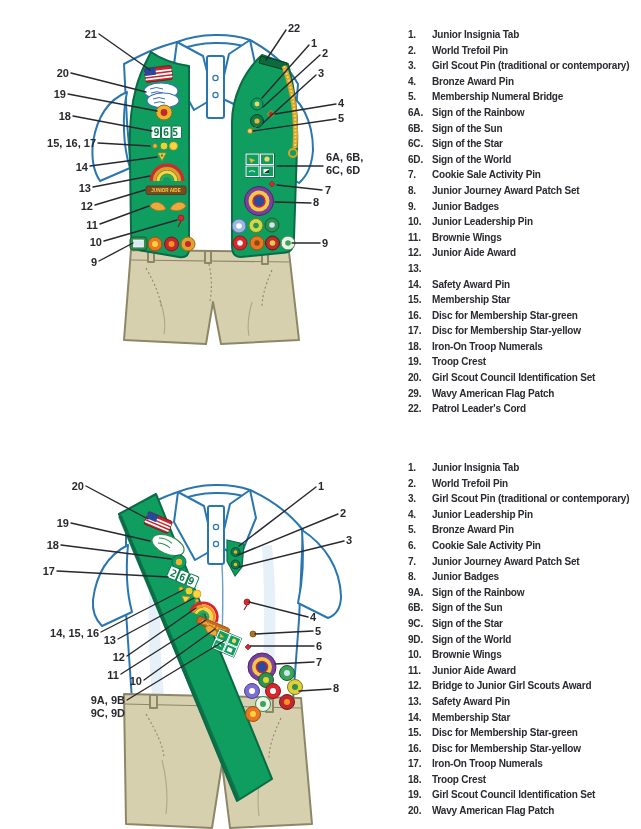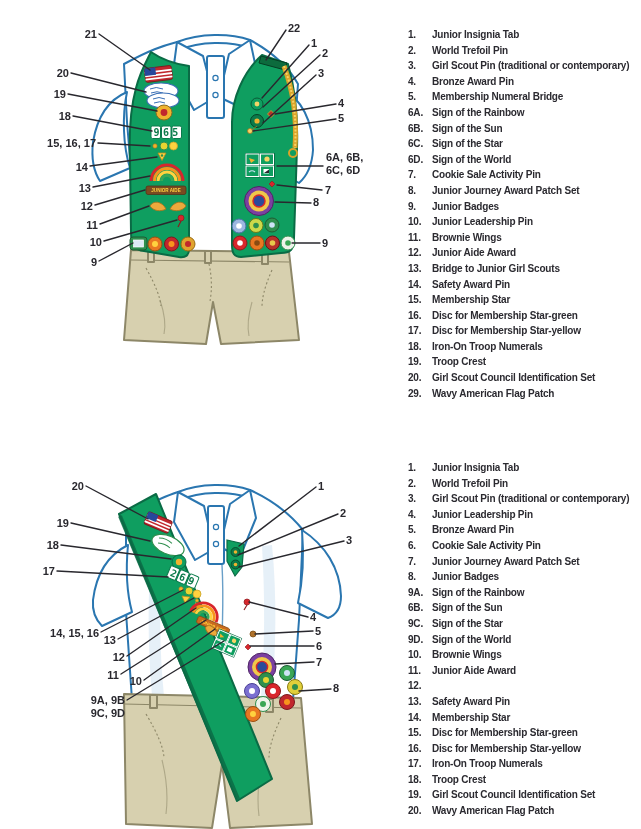--- a/index.html
+++ b/index.html
@@ -453,21 +453,20 @@
       <div class="row">
     <span class="n">11.</span>
     <span class="t">Brownie Wings</span>
   </div>
       <div class="row">
     <span class="n">12.</span>
     <span class="t">Junior Aide Award</span>
   </div>
       <div class="row">
     <span class="n">13.</span>
-    <span class="t">Bridge to Junior Girl Scouts</span>
   </div>
       <div class="row">
     <span class="n">14.</span>
     <span class="t">Safety Award Pin</span>
   </div>
       <div class="row">
     <span class="n">15.</span>
     <span class="t">Membership Star</span>
   </div>
       <div class="row">
@@ -486,20 +485,24 @@
     <span class="n">19.</span>
     <span class="t">Troop Crest</span>
   </div>
       <div class="row">
     <span class="n">20.</span>
     <span class="t">Girl Scout Council Identification Set</span>
   </div>
       <div class="row">
     <span class="n">29.</span>
     <span class="t">Wavy American Flag Patch</span>
+  </div>
+      <div class="row">
+    <span class="n">22.</span>
+    <span class="t">Patrol Leader's Cord</span>
   </div>
     </div>
 
 <div class="legend" style="left:408px;top:460px;">
 
 <div class="row">
     <span class="n">1.</span>
     <span class="t">Junior Insignia Tab</span>
   </div>
       <div class="row">
@@ -549,20 +552,21 @@
       <div class="row">
     <span class="n">10.</span>
     <span class="t">Brownie Wings</span>
   </div>
       <div class="row">
     <span class="n">11.</span>
     <span class="t">Junior Aide Award</span>
   </div>
       <div class="row">
     <span class="n">12.</span>
+    <span class="t">Bridge to Junior Girl Scouts Award</span>
   </div>
       <div class="row">
     <span class="n">13.</span>
     <span class="t">Safety Award Pin</span>
   </div>
       <div class="row">
     <span class="n">14.</span>
     <span class="t">Membership Star</span>
   </div>
       <div class="row">

